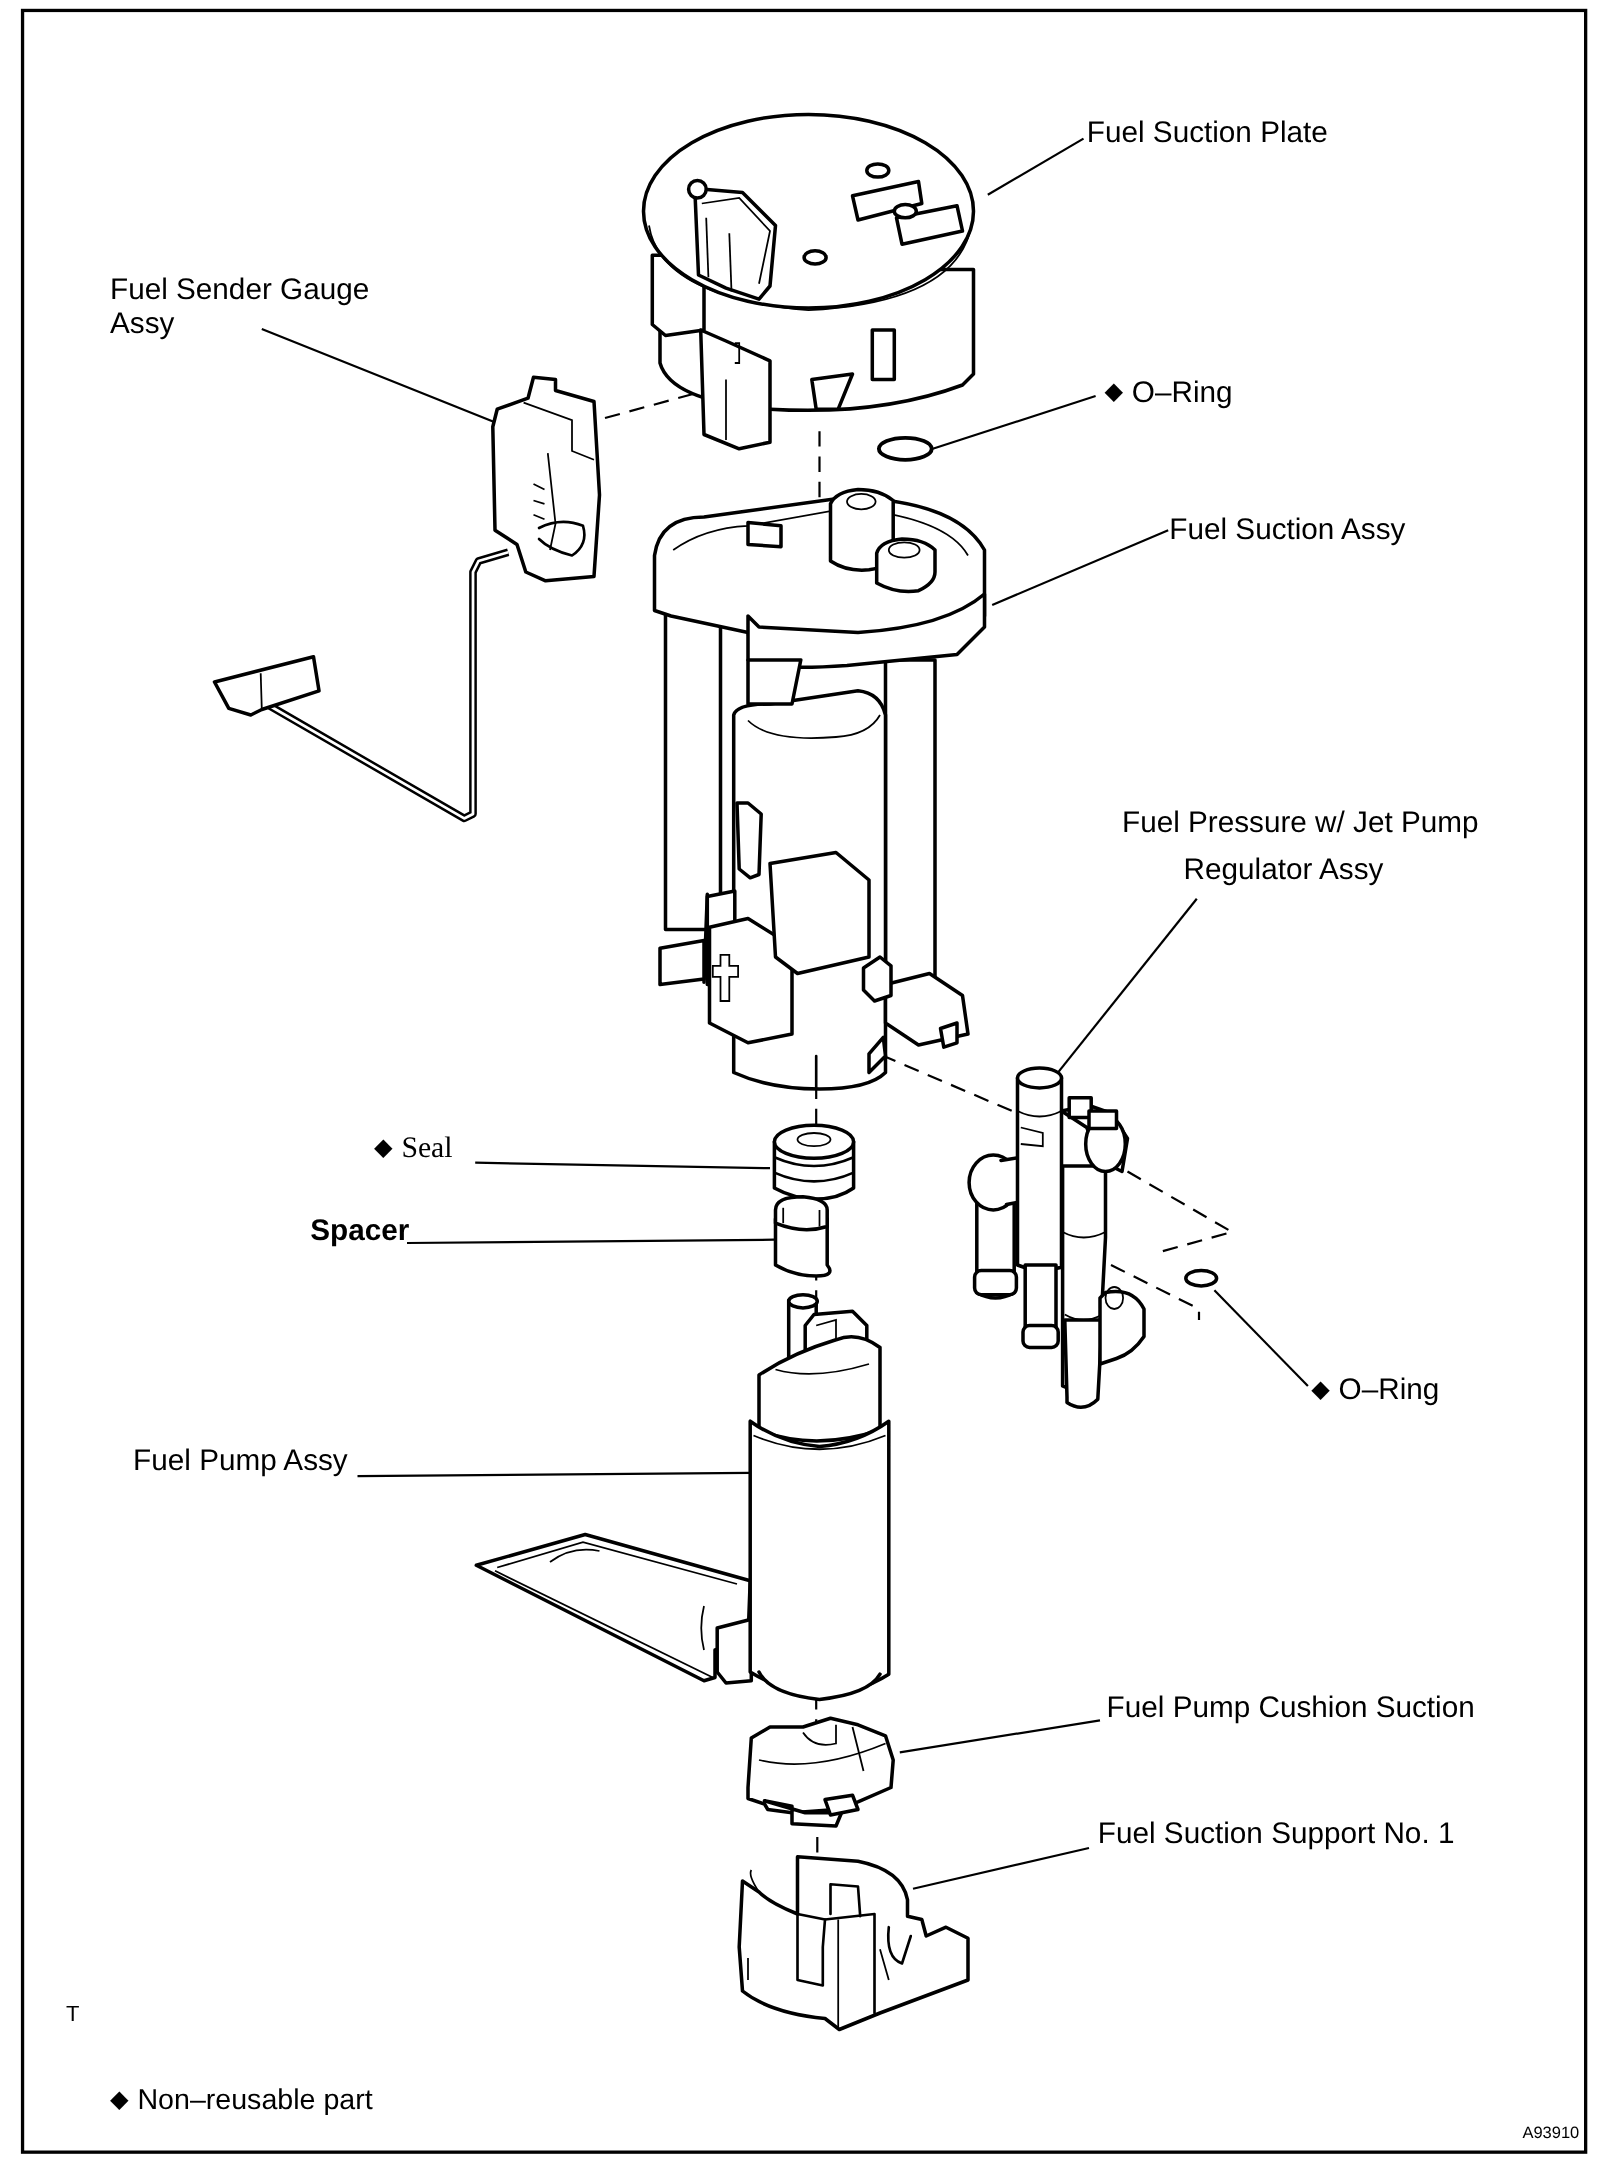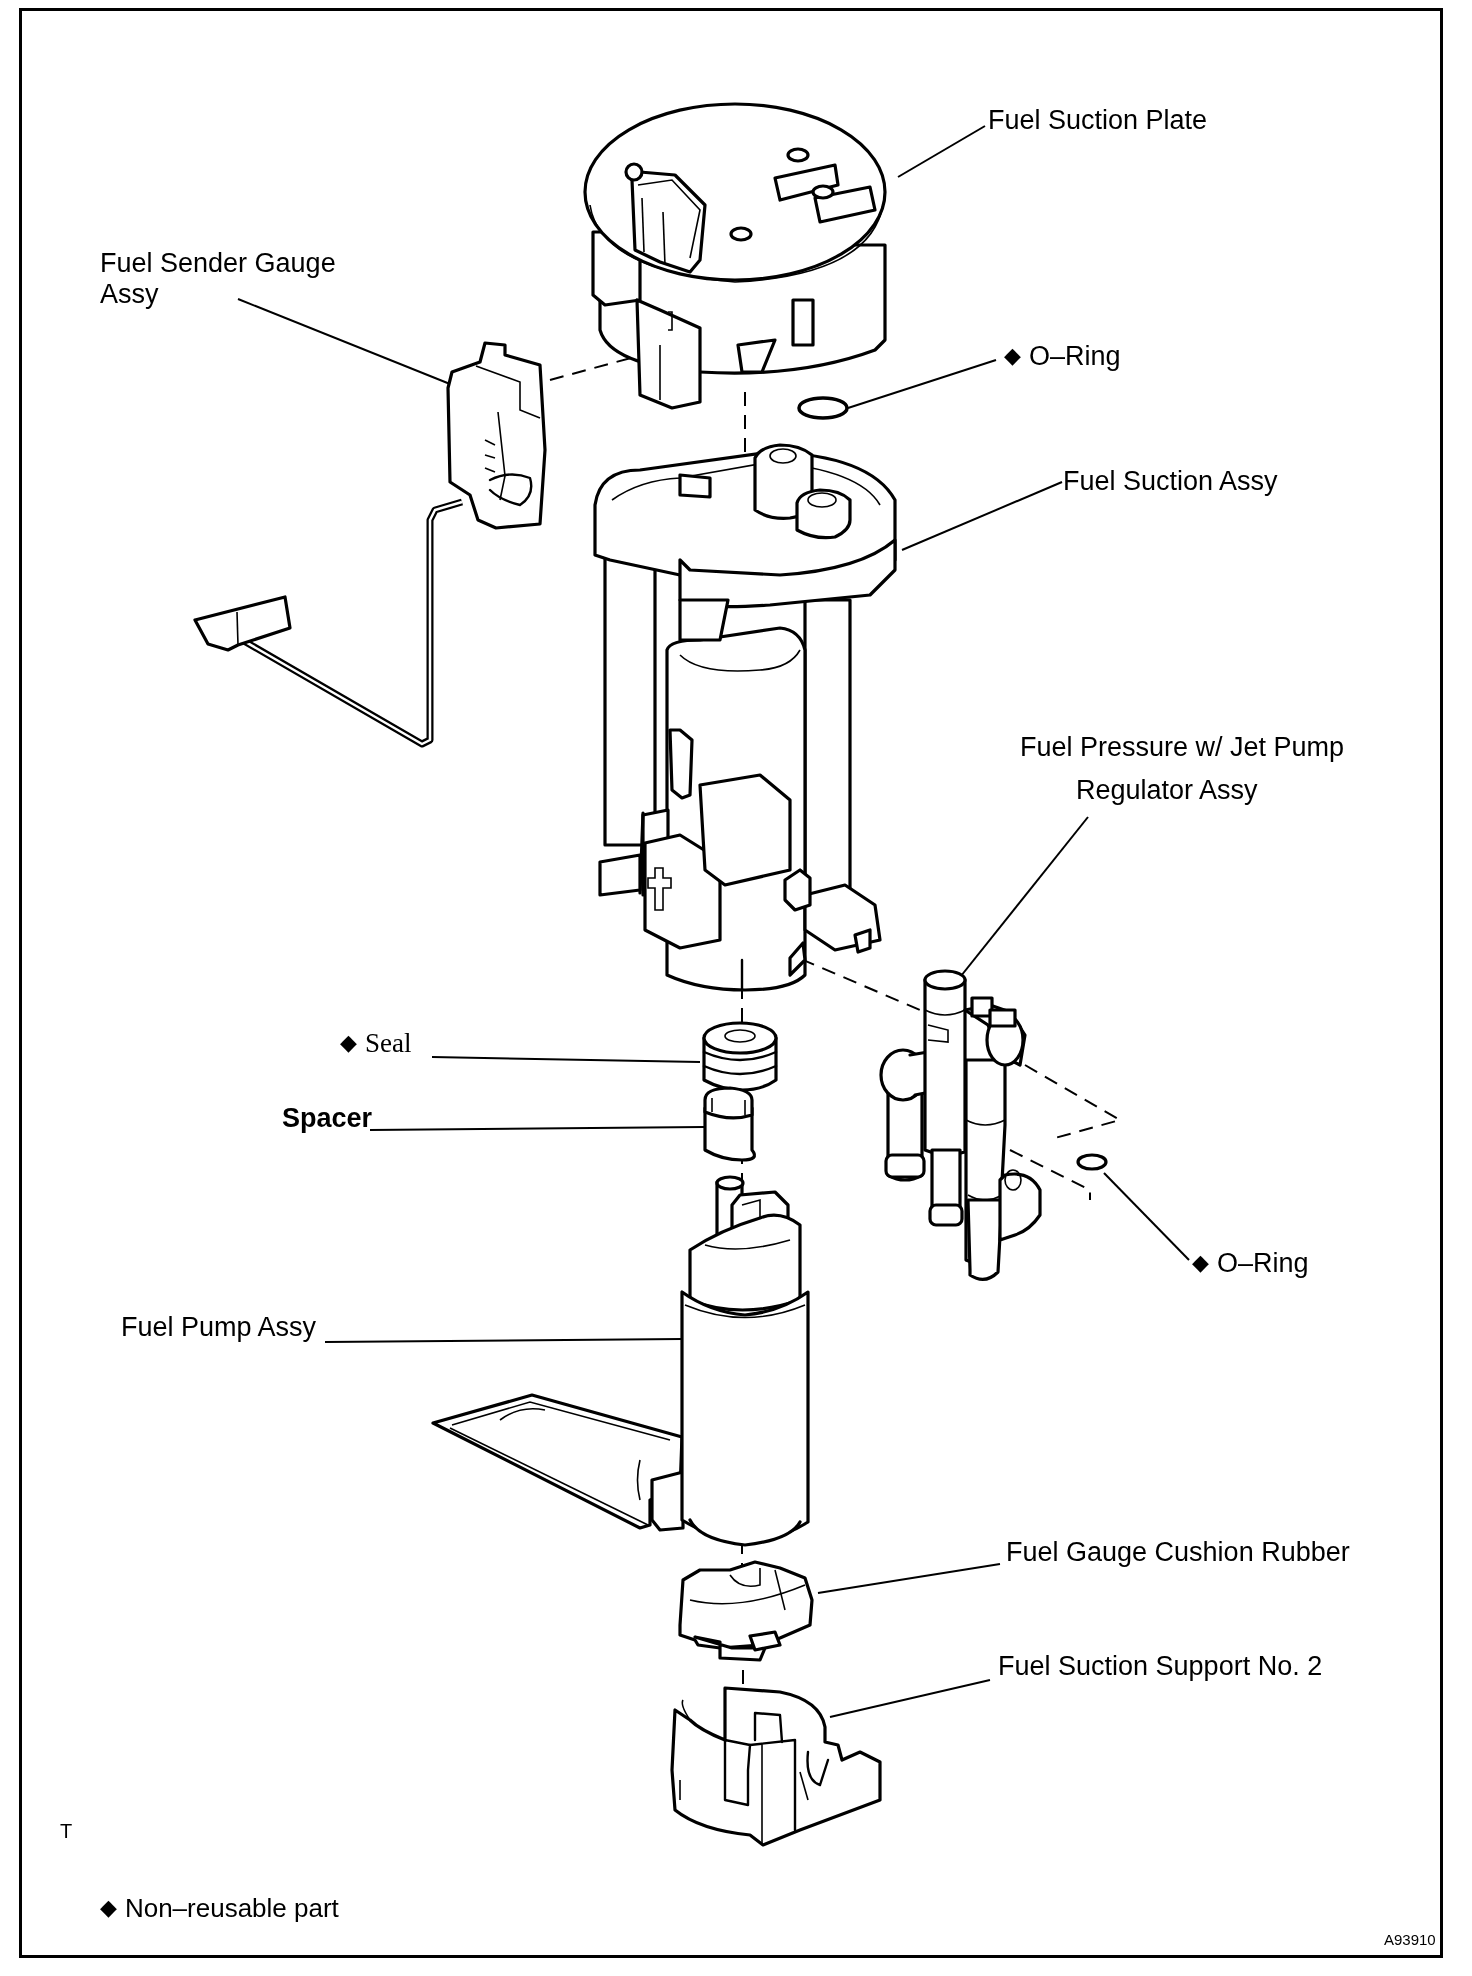--- a/index.html
+++ b/index.html
@@ -245,21 +245,21 @@
 <div class="lbl" style="left:1076px; top:774px;">Regulator Assy</div>
 
 <div class="lbl" style="left:340px; top:1027px;font-family:Liberation Serif, serif;"><span class="diamond">◆</span><span>Seal</span></div>
 
 <div class="lbl" style="left:282px; top:1102px;font-weight:bold;">Spacer</div>
 
 <div class="lbl" style="left:1192px; top:1247px;"><span class="diamond">◆</span><span>O–Ring</span></div>
 
 <div class="lbl" style="left:121px; top:1311px;">Fuel Pump Assy</div>
 
-<div class="lbl" style="left:1006px; top:1536px;">Fuel Gauge Cushion Rubber</div>
-
-<div class="lbl" style="left:998px; top:1650px;">Fuel Suction Support No. 2</div>
+<div class="lbl" style="left:1006px; top:1536px;">Fuel Pump Cushion Suction</div>
+
+<div class="lbl" style="left:998px; top:1650px;">Fuel Suction Support No. 1</div>
 
 <div class="small" style="left:60px; top:1820px;">T</div>
 
 <div class="lbl" style="left:100px; top:1892px; font-size:26px;"><span class="diamond">◆</span><span>Non–reusable part</span></div>
 
 <div class="code" style="left:1384px; top:1931px;">A93910</div>
 
 </body></html>

